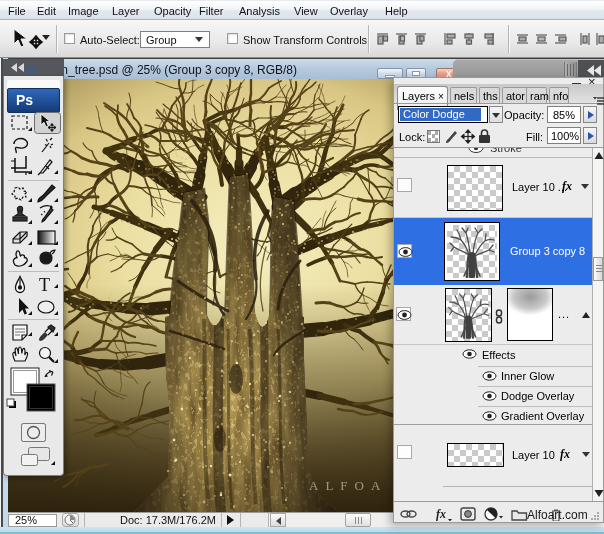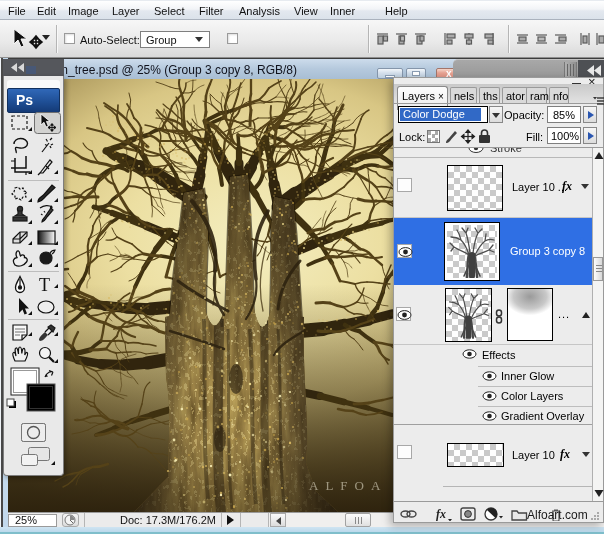--- a/index.html
+++ b/index.html
@@ -33,45 +33,46 @@
 .darr{position:absolute;width:0;height:0;border-left:4px solid transparent;border-right:4px solid transparent;border-top:5px solid #333}
 .chk{background-color:#fff;background-image:conic-gradient(#cacaca 25%,#fff 0 50%,#cacaca 0 75%,#fff 0);background-size:12px 12px}
 </style></head>
 <body>
 
 <div class="abs" id="menubar">
 <span style="left:8px">File</span>
     <span style="left:37px">Edit</span>
     <span style="left:68px">Image</span>
     <span style="left:112px">Layer</span>
-    <span style="left:154px">Select</span>
+    <span style="left:154px">Opacity</span>
     <span style="left:199px">Filter</span>
     <span style="left:239px">Analysis</span>
     <span style="left:294px">View</span>
-    <span style="left:330px">Inner</span>
+    <span style="left:330px">Overlay</span>
     <span style="left:385px">Help</span>
 </div>
 
 <div class="abs" id="opts">
  <svg class="abs" style="left:8px;top:7px" width="40" height="24" viewBox="0 0 40 24">
   <path d="M6,2 L6,17 L10,13 L13,20 L16,19 L13,12 L19,12 Z" fill="#111" stroke="#f5f5f5" stroke-width="1"></path>
   <g stroke="#111" stroke-width="1.6" fill="#111">
    <line x1="22" y1="15" x2="34" y2="15"></line>
         <line x1="28" y1="9" x2="28" y2="21"></line>
    <path d="M22,15 l3,-2.5 v5 Z M34,15 l-3,-2.5 v5 Z M28,9 l-2.5,3 h5 Z M28,21 l-2.5,-3 h5 Z"></path>
   </g>
  </svg>
  <div class="abs" style="left:42px;top:15px;width:0;height:0;border-left:4px solid transparent;border-right:4px solid transparent;border-top:5px solid #222"></div>
  <div class="vsep" style="left:56px"></div>
  <div class="cb" style="left:64px;top:13px"></div>
  <span class="abs" style="left:80px;top:14px">Auto-Select:</span>
  <div class="abs" style="left:140px;top:11px;width:70px;height:17px;background:#fff;border:1px solid #7f7f7f"></div>
  <span class="abs" style="left:146px;top:14px">Group</span>
  <div class="darr" style="left:195px;top:17px"></div>
  <div class="cb" style="left:227px;top:13px"></div>
+ <span class="abs" style="left:243px;top:14px">Show Transform Controls</span>
  <div class="vsep" style="left:368px"></div>
  <div class="vsep" style="left:508px"></div>
  <svg class="abs" style="left:376px;top:12px" width="228" height="16" viewBox="0 0 228 16">
   <g stroke="#5a5a5a" stroke-width="1.2" fill="#ababab">
    <line x1="1" y1="2" x2="12" y2="2"></line>
         <rect x="2" y="4" width="5" height="8"></rect>
         <rect x="7.5" y="4" width="4" height="5"></rect>
    <line x1="20" y1="2" x2="31" y2="2"></line>
         <rect x="23" y="4" width="5" height="8"></rect>
         <rect x="24.5" y="4" width="4" height="5" fill="#bbb"></rect>
@@ -2437,21 +2438,21 @@
  <svg class="abs" style="left:88px;top:222px" width="15" height="12" viewBox="0 0 15 12">
       <ellipse cx="7.5" cy="6" rx="6.5" ry="4.2" fill="#fff" stroke="#222"></ellipse>
       <circle cx="7.5" cy="6" r="2.3" fill="#222"></circle>
     </svg>
  <span class="ltext" style="left:107px;top:222px">Inner Glow</span>
  <div class="abs" style="left:84px;top:238px;width:114px;height:1px;background:#bdbdbd"></div>
  <svg class="abs" style="left:88px;top:242px" width="15" height="12" viewBox="0 0 15 12">
       <ellipse cx="7.5" cy="6" rx="6.5" ry="4.2" fill="#fff" stroke="#222"></ellipse>
       <circle cx="7.5" cy="6" r="2.3" fill="#222"></circle>
     </svg>
- <span class="ltext" style="left:107px;top:242px">Color Layers</span>
+ <span class="ltext" style="left:107px;top:242px">Dodge Overlay</span>
  <div class="abs" style="left:84px;top:258px;width:114px;height:1px;background:#bdbdbd"></div>
  <svg class="abs" style="left:88px;top:262px" width="15" height="12" viewBox="0 0 15 12">
       <ellipse cx="7.5" cy="6" rx="6.5" ry="4.2" fill="#fff" stroke="#222"></ellipse>
       <circle cx="7.5" cy="6" r="2.3" fill="#222"></circle>
     </svg>
  <span class="ltext" style="left:107px;top:262px">Gradient Overlay</span>
  <div class="abs" style="left:0;top:276px;width:198px;height:1px;background:#9f9f9f"></div>
 
  <div class="eyebox" style="left:3px;top:297px"></div>
  <div class="abs chk" style="left:53px;top:295px;width:57px;height:24px;border:1px solid #000"></div>

